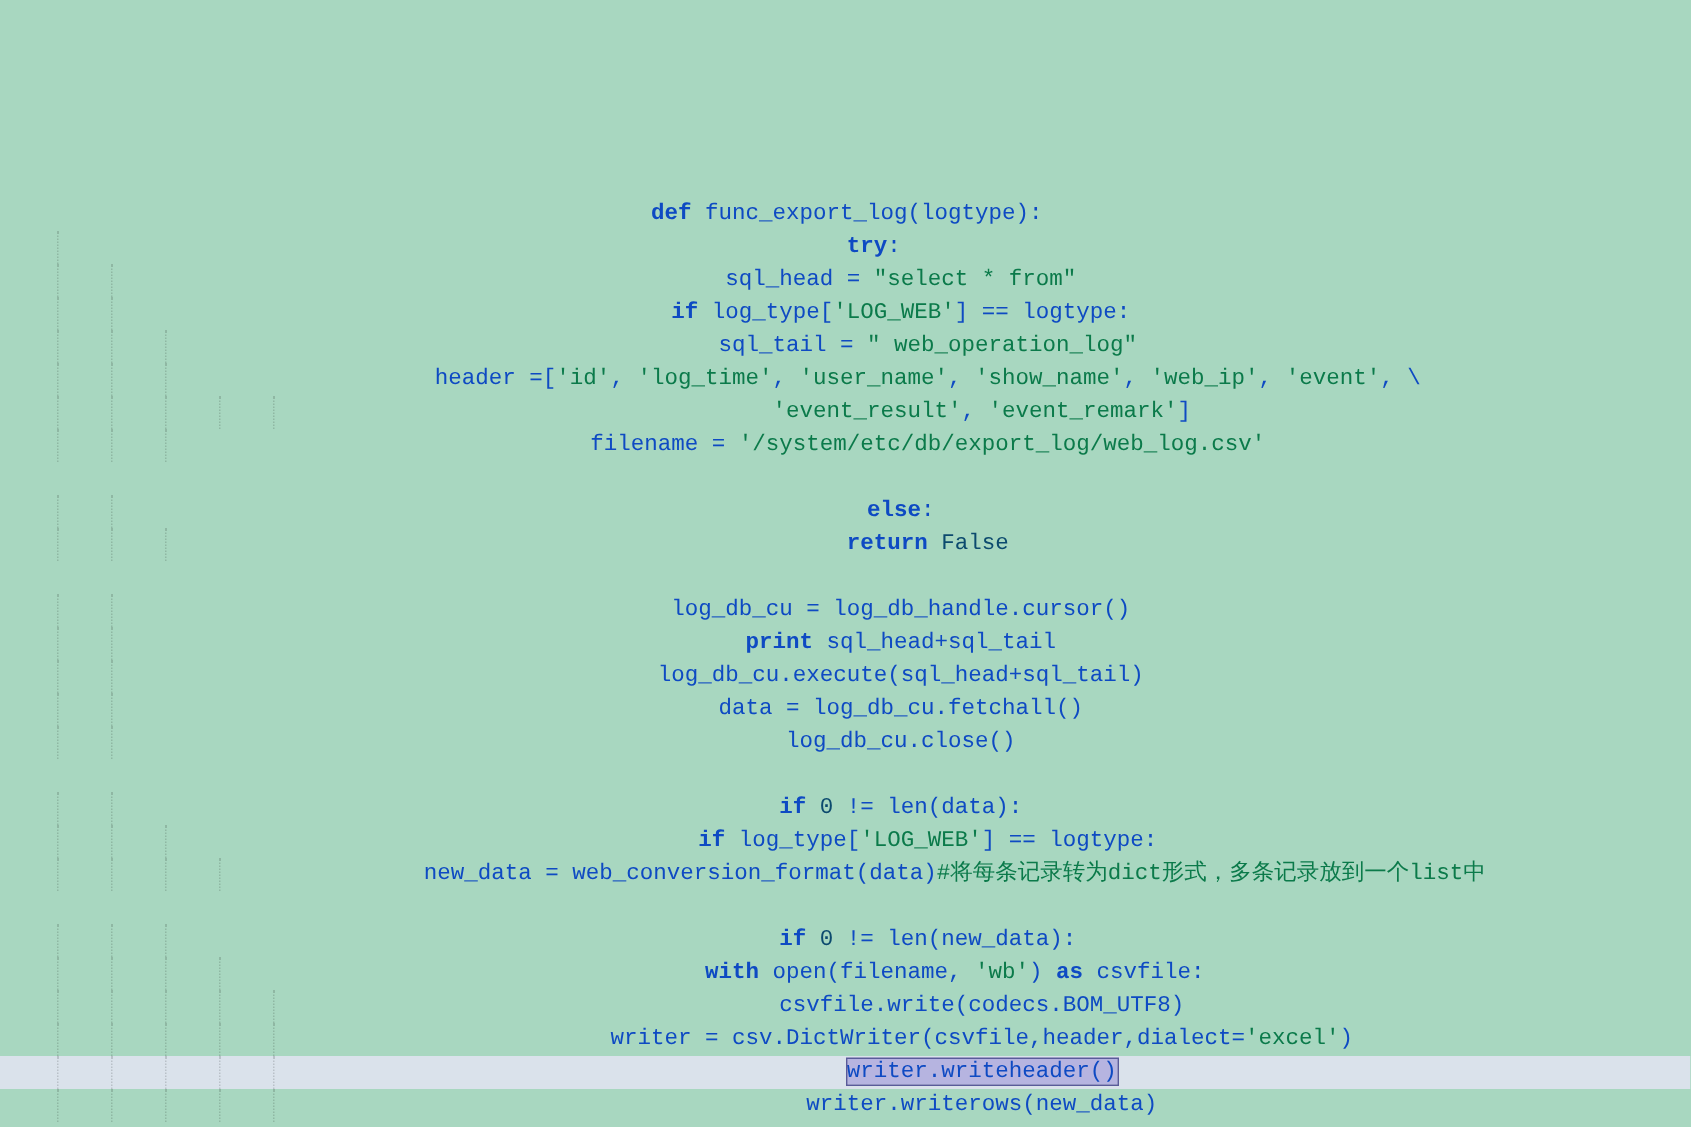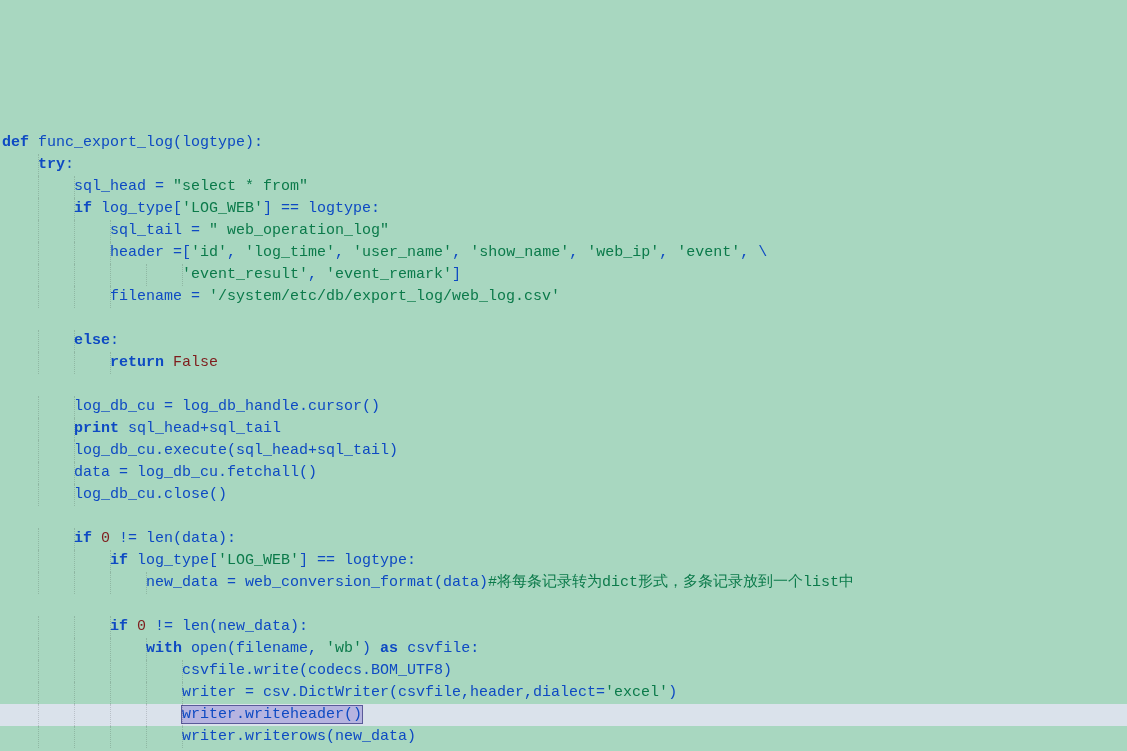--- a/index.html
+++ b/index.html
@@ -15,27 +15,28 @@
     height: 751px;
   }
   .editor {
     padding: 0;
     position: relative;
   }
   .line {
     position: relative;
     height: 22px;
     padding-left: 2px;
+    text-align: center;
   }
   .line.current {
     background: #dae2eb;
   }
   .kw { color: #0E4AC3; font-weight: bold; }
   .str { color: #0b7a4a; }
-  .lit { color: #7f1d1d; }
+  .lit { color: #0c4a6e; }
   .cm { color: #0b7a4a; }
   .sel {
     background: #b6b4e0;
     outline: 1px solid #5a5a9a;
   }
   
   .guide {
     position: absolute;
     top: 0;
     bottom: 0;

